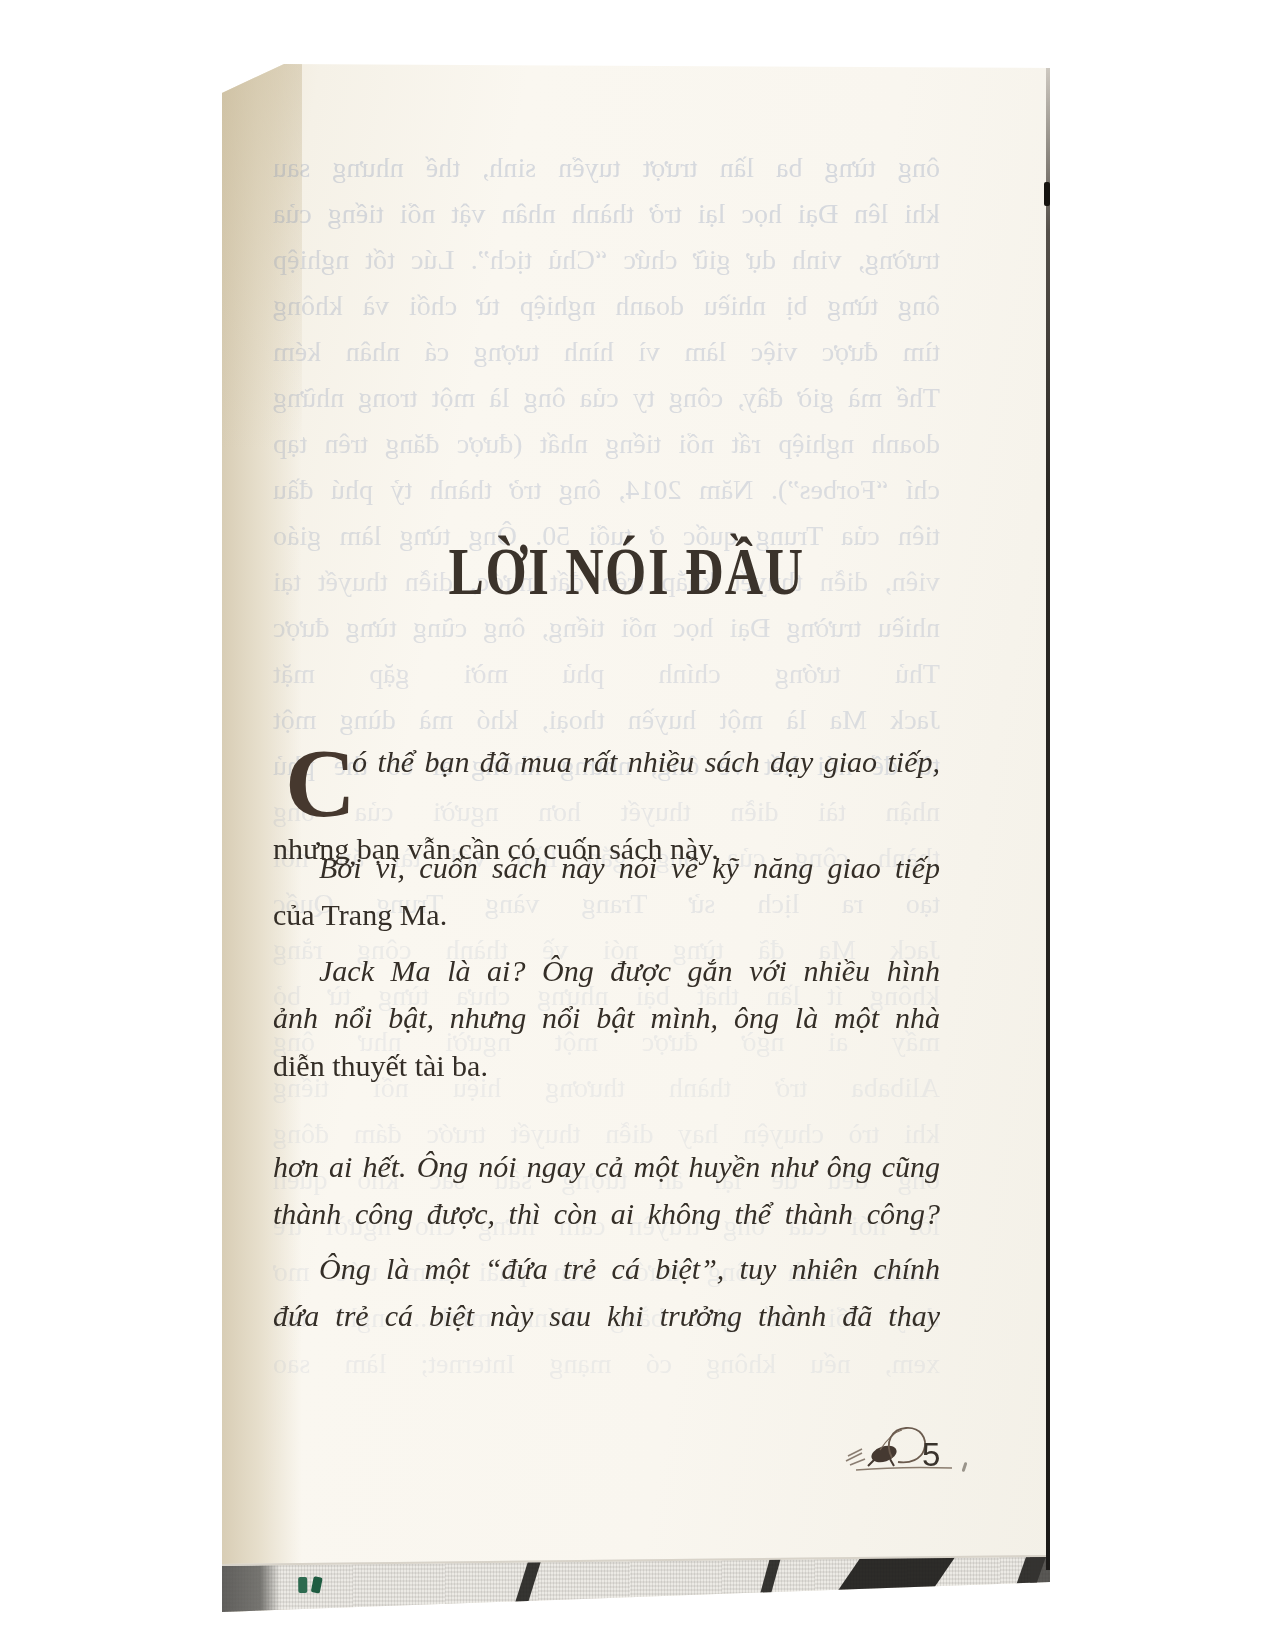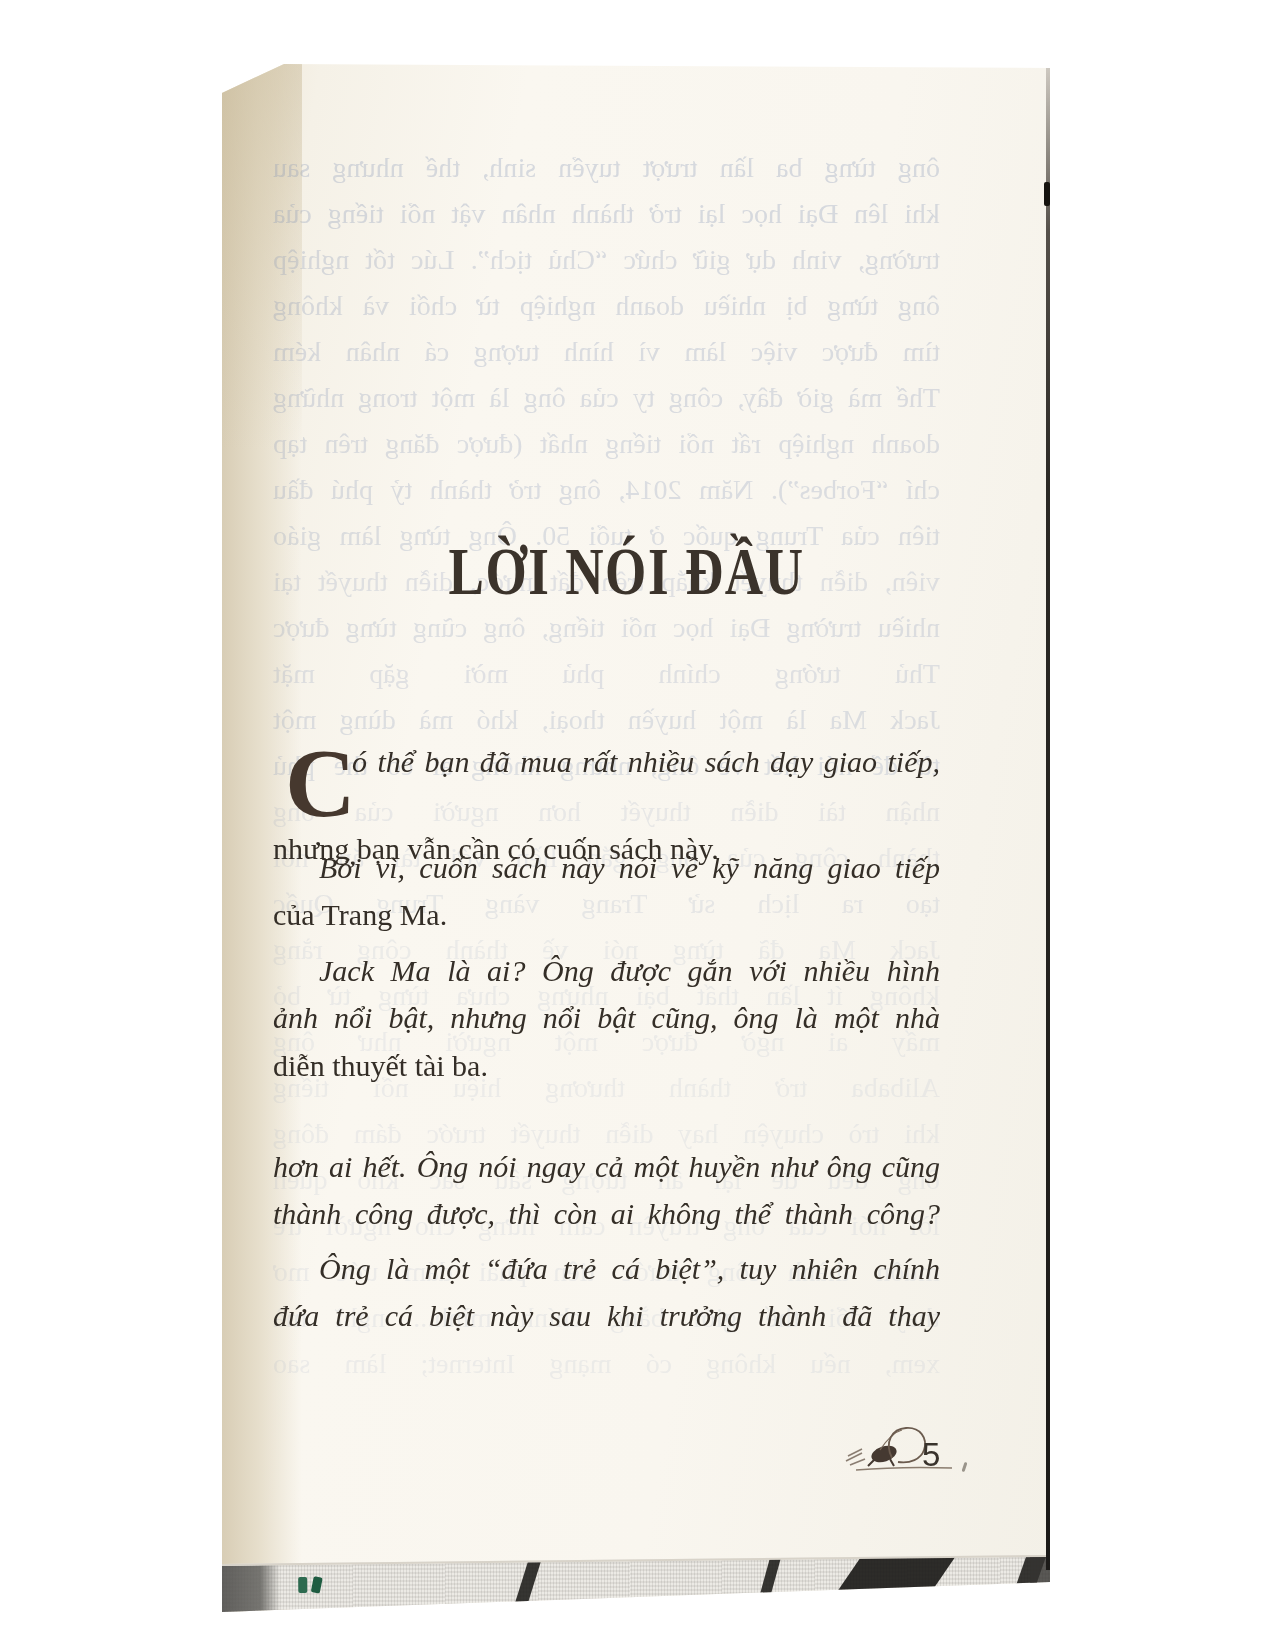--- a/index.html
+++ b/index.html
@@ -136,21 +136,21 @@
   <div class="content">
     <div class="title">LỜI NÓI ĐẦU</div>
 
     <div class="dropcap">C</div>
 
     <div class="line j first" style="top:678px">ó thể bạn đã mua rất nhiều sách dạy giao tiếp,</div>
     <div class="line" style="top:765px">nhưng bạn vẫn cần có cuốn sách này.</div>
     <div class="line j ind" style="top:784px">Bởi vì, cuốn sách này nói về kỹ năng giao tiếp</div>
     <div class="line" style="top:831px">của Trang Ma.</div>
     <div class="line j ind" style="top:887px">Jack Ma là ai? Ông được gắn với nhiều hình</div>
-    <div class="line j" style="top:934px">ảnh nổi bật, nhưng nổi bật cũng, ông là một nhà</div>
+    <div class="line j" style="top:934px">ảnh nổi bật, nhưng nổi bật mình, ông là một nhà</div>
     <div class="line" style="top:982px">diễn thuyết tài ba.</div>
     <div class="line j" style="top:1083px">hơn ai hết. Ông nói ngay cả một huyền như ông cũng</div>
     <div class="line j" style="top:1130px">thành công được, thì còn ai không thể thành công?</div>
     <div class="line j ind" style="top:1185px">Ông là một “đứa trẻ cá biệt”, tuy nhiên chính</div>
     <div class="line j" style="top:1232px">đứa trẻ cá biệt này sau khi trưởng thành đã thay</div>
 
     <svg class="doodle" viewBox="0 0 130 55">
       <path d="M8 32 l14 -7 M6 37 l16 -8 M10 41 l15 -6" stroke="#6f6054" stroke-width="1.6" fill="none" opacity="0.8"></path>
       <ellipse cx="44" cy="30" rx="13" ry="7.5" transform="rotate(-18 44 30)" fill="#453931"></ellipse>
       <path d="M34 36 l-6 6 M50 35 l4 7" stroke="#453931" stroke-width="2" fill="none"></path>

